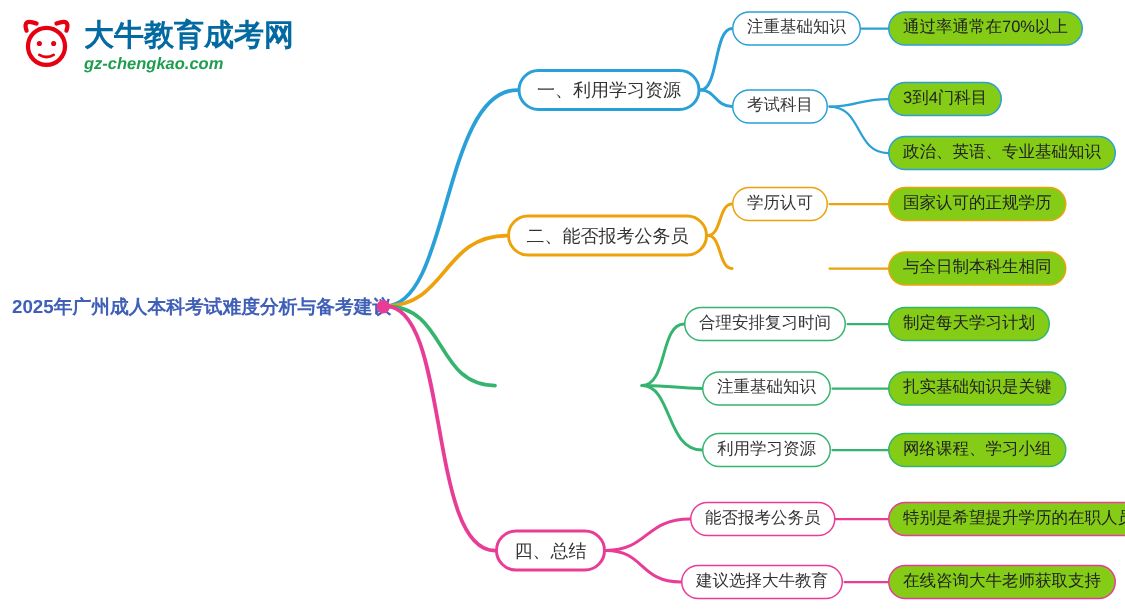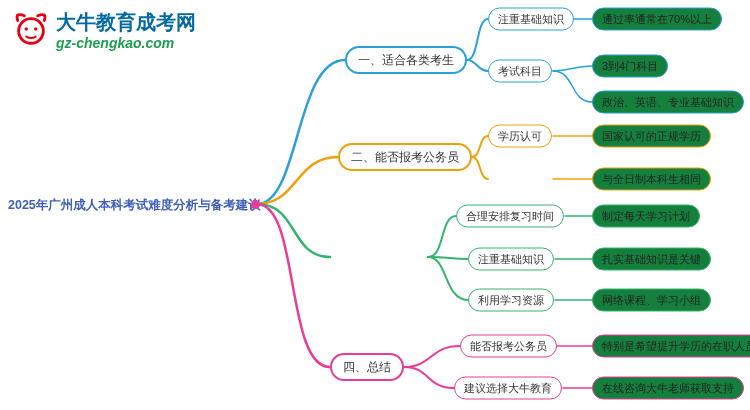--- a/index.html
+++ b/index.html
@@ -7,37 +7,37 @@
     position:relative;width:750px;height:410px;background:#ffffff;
     font-family:"Liberation Sans",sans-serif;overflow:hidden;
   }
   .edges{position:absolute;left:0;top:0;width:750px;height:410px;}
   .node{
     position:absolute;transform:translateY(-50%);white-space:nowrap;
     background:#ffffff;color:#333;font-size:11px;line-height:1;
     padding:5px 9px;border:1.5px solid #999;border-radius:14px;
   }
   .lvl1{font-size:12px;padding:6px 11px;border-width:2px;}
-  .leaf{background:#15803d;color:#222;text-align:center;}
+  .leaf{background:#84cc16;color:#222;text-align:center;}
   .b-blue{border-color:#2aa0d8;}
   .b-orange{border-color:#eda20c;}
   .b-green{border-color:#35b46f;}
   .b-pink{border-color:#e83c96;}
   .root-title{
     position:absolute;left:8px;top:205px;transform:translateY(-50%);
     color:#4060b8;font-size:12.5px;font-weight:700;white-space:nowrap;
   }
   .root-dot{
     position:absolute;left:251px;top:200px;width:9px;height:9px;
     border-radius:50%;background:#e83c96;
   }
   .logo{position:absolute;left:12px;top:10px;display:flex;align-items:center;gap:6px;}
   .logo-texts{display:flex;flex-direction:column;line-height:1.25;}
   .logo-name{color:#0369a1;font-weight:700;font-size:20px;}
-  .logo-url{color:#1d9e4f;font-size:14px;font-weight:700;font-style:italic;}
+  .logo-url{color:#1d9e4f;font-size:11px;font-weight:700;font-style:italic;}
 </style>
 </head>
 <body>
 
 <div class="canvas">
 
   <svg class="edges" width="750" height="410" viewBox="0 0 750 410" fill="none">
 
     <path d="M257,204 C300,204 295,60 345,60" stroke="#2aa0d8" stroke-width="2.5" stroke-linecap="round"></path>
     <path d="M467,60 C479,60 476,19 488,19" stroke="#2aa0d8" stroke-width="2" stroke-linecap="round"></path>
@@ -80,21 +80,21 @@
     </span>
     <span class="logo-texts">
       <span class="logo-name">大牛教育成考网</span>
       <span class="logo-url">gz-chengkao.com</span>
     </span>
   </div>
 
   <div class="root-title">2025年广州成人本科考试难度分析与备考建议</div>
   <div class="root-dot"></div>
 
-  <div class="node lvl1 b-blue" style="left:345px;top:60px">一、适合各类考生</div>
+  <div class="node lvl1 b-blue" style="left:345px;top:60px">一、利用学习资源</div>
   <div class="node b-blue" style="left:488px;top:19px">注重基础知识</div>
   <div class="node leaf b-blue" style="left:592px;top:19px">通过率通常在70%以上</div>
   <div class="node b-blue" style="left:488px;top:71px">考试科目</div>
   <div class="node leaf b-blue" style="left:592px;top:66px">3到4门科目</div>
   <div class="node leaf b-blue" style="left:592px;top:102px">政治、英语、专业基础知识</div>
 
   <div class="node lvl1 b-orange" style="left:338px;top:157px">二、能否报考公务员</div>
   <div class="node b-orange" style="left:488px;top:136px">学历认可</div>
   <div class="node leaf b-orange" style="left:592px;top:136px">国家认可的正规学历</div>
   <div class="node leaf b-orange" style="left:592px;top:179px">与全日制本科生相同</div>

